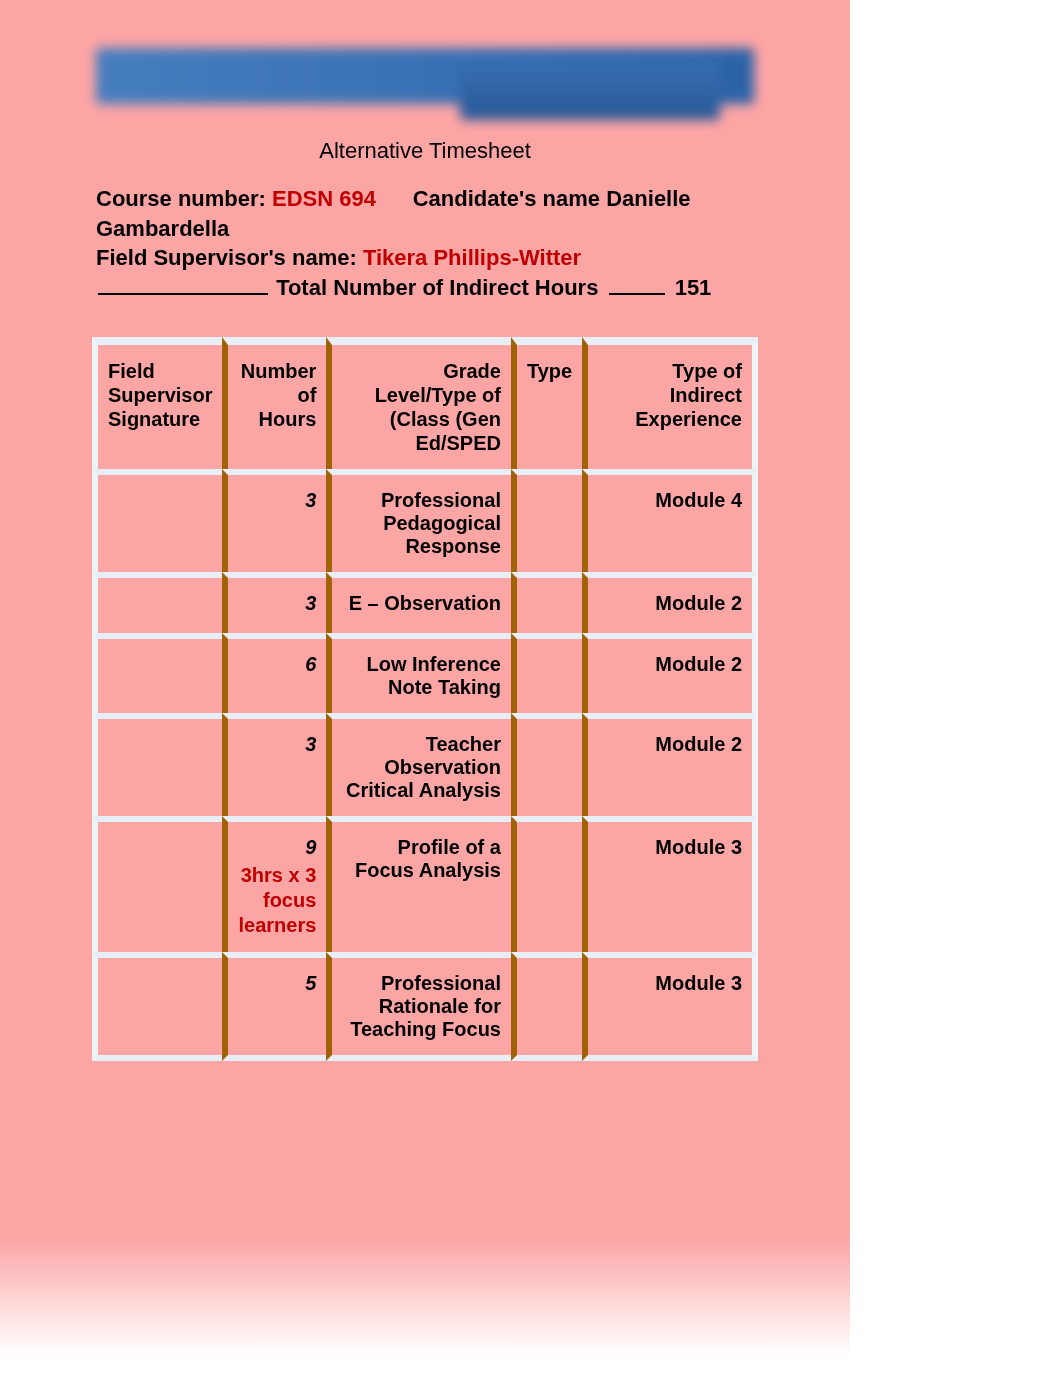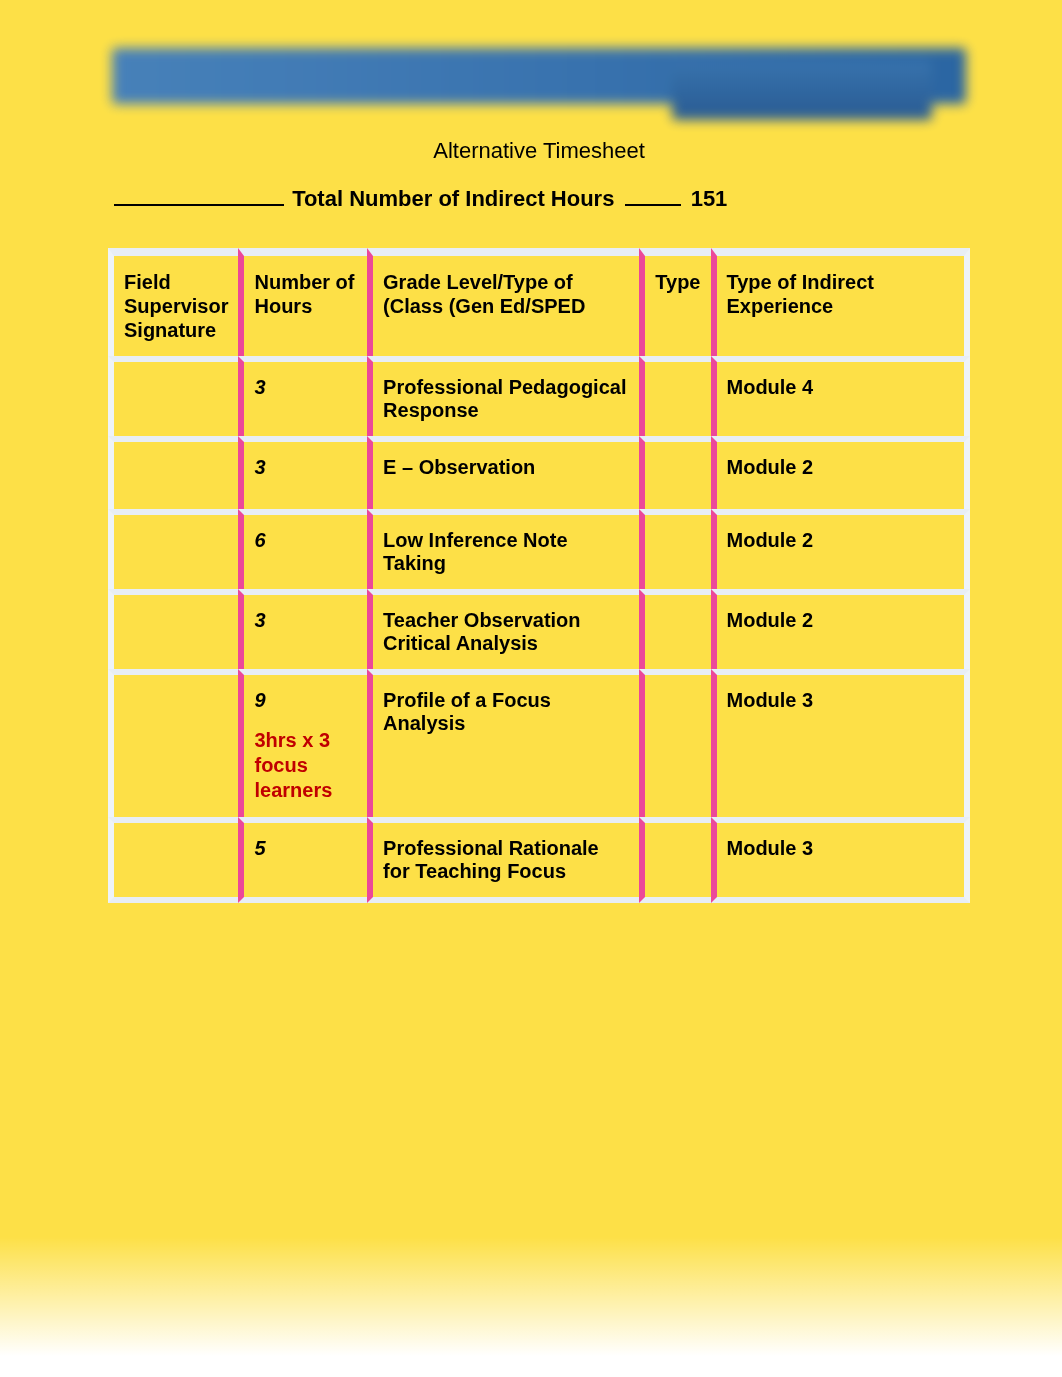--- a/index.html
+++ b/index.html
@@ -4,24 +4,24 @@
 <style>
   * { box-sizing: border-box; }
   html, body {
     margin: 0;
     padding: 0;
     background: #ffffff;
     font-family: "Segoe UI", "Helvetica Neue", Arial, sans-serif;
     color: #000;
   }
   .page {
-    width: 1062px;
+    width: 850px;
     height: 1377px;
-    padding: 48px 0 0 16px;
-    background: #fde047;
+    padding: 48px 0 0 0;
+    background: #fca5a5;
     position: relative;
   }
   
   .banner-wrap {
     padding: 0 96px;
     filter: blur(6px);
     opacity: 0.95;
   }
   .banner {
     height: 56px;
@@ -116,21 +116,21 @@
   .cell-bold { font-weight: 800; }
   .cell-hours {
     font-weight: 700;
     font-style: italic;
   }
   .cell-hours-sub {
     color: #c00000;
     font-weight: 700;
     font-style: normal;
     display: block;
-    margin-top: 16px;
+    margin-top: 4px;
     line-height: 1.25;
   }
   
   table.timesheet thead tr {
     position: relative;
   }
   table.timesheet thead,
   table.timesheet tbody tr {
     filter: none;
   }
@@ -138,21 +138,22 @@
   table.timesheet thead tr th {
     border-top: 6px solid #e8eef5;
   }
   table.timesheet thead tr th { border-top: 8px solid #e8eef5; }
   table.timesheet tbody tr:last-child td {
     border-bottom: 6px solid #e8eef5;
   }
   
   table.timesheet th + th,
   table.timesheet td + td {
-    border-left: 6px solid #ec4899;
+    border-left: 6px solid #a16207;
+    text-align: right;
   }
   table.timesheet th:first-child,
   table.timesheet td:first-child {
     border-left: 6px solid #eef3f8;
   }
   table.timesheet th:last-child,
   table.timesheet td:last-child {
     border-right: 6px solid #eef3f8;
   }
   
@@ -192,20 +193,31 @@
     <div class="banner">
       <div class="banner-tab">
         <span></span>
       </div>
     </div>
   </div>
 
   <div class="subtitle">Alternative Timesheet</div>
 
   <div class="info-block">
+    <span class="row">
+      <span class="bold">Course number: </span>
+      <span class="bold red">EDSN 694</span>
+      <span>&nbsp;&nbsp;&nbsp;&nbsp;</span>
+      <span class="bold">Candidate's name </span>
+      <span class="bold">Danielle Gambardella</span>
+    </span>
+    <span class="row">
+      <span class="bold">Field Supervisor's name: </span>
+      <span class="bold red">Tikera Phillips-Witter</span>
+    </span>
     <span class="row">
       <span class="blank-long"></span>
       <span class="bold">Total Number of Indirect Hours </span>
       <span class="blank-very-short"></span>
       <span class="bold">151</span>
     </span>
   </div>
 
   <div class="table-wrap">
     <table class="timesheet soft-grid">

